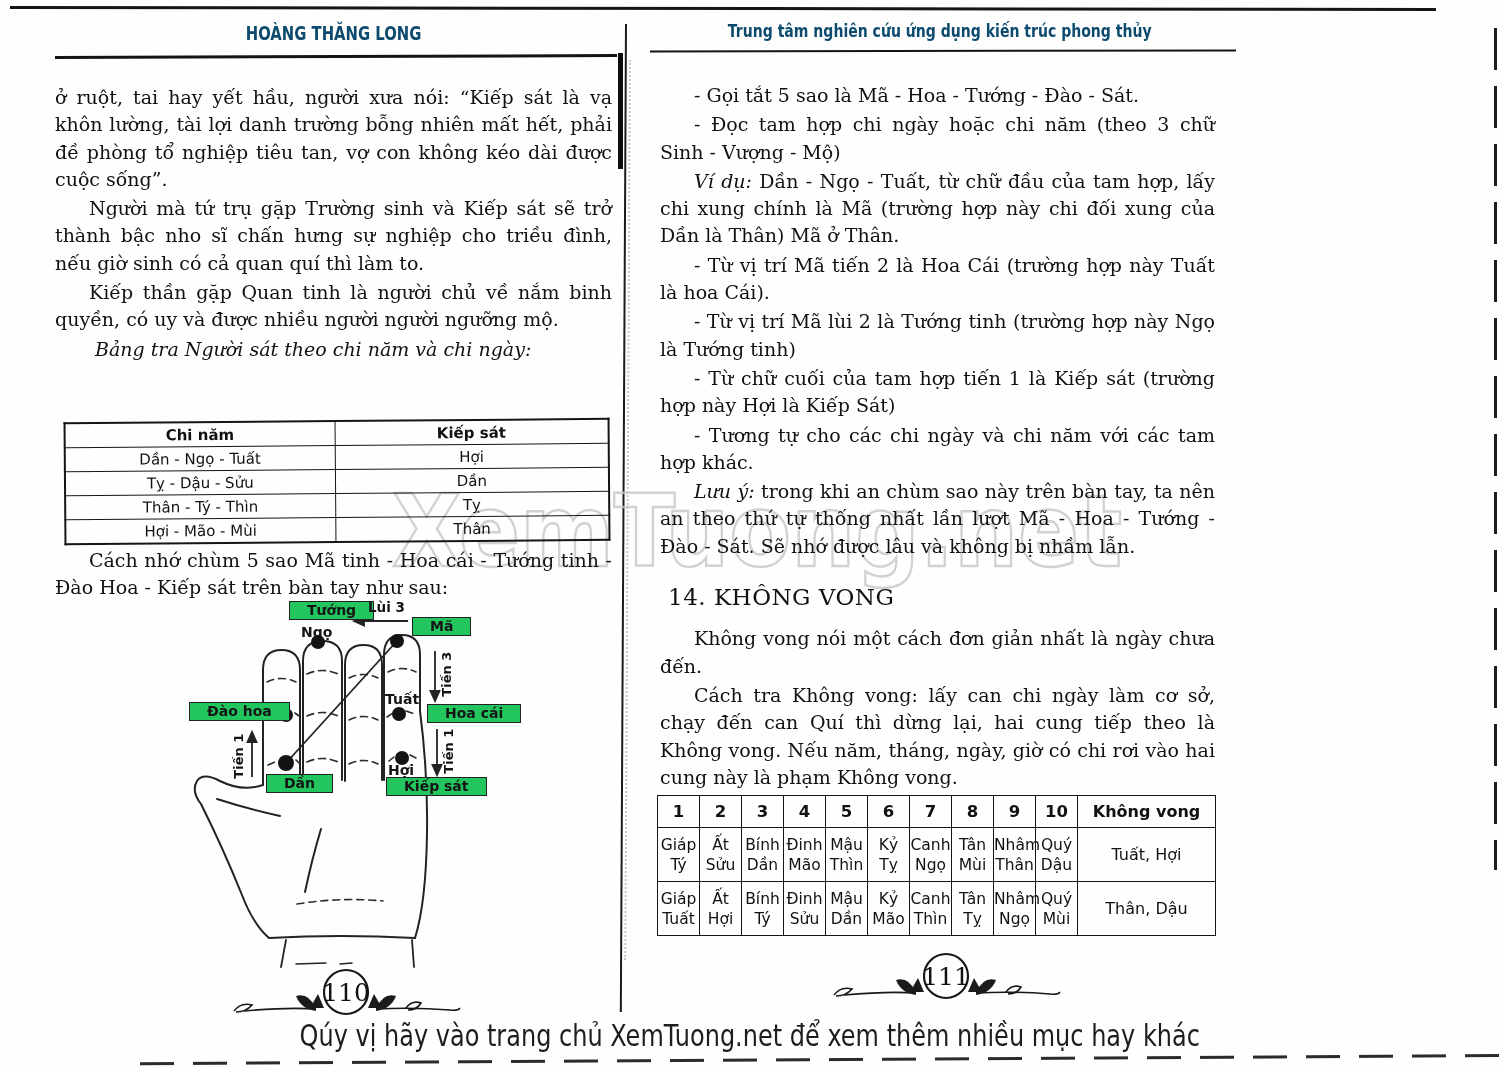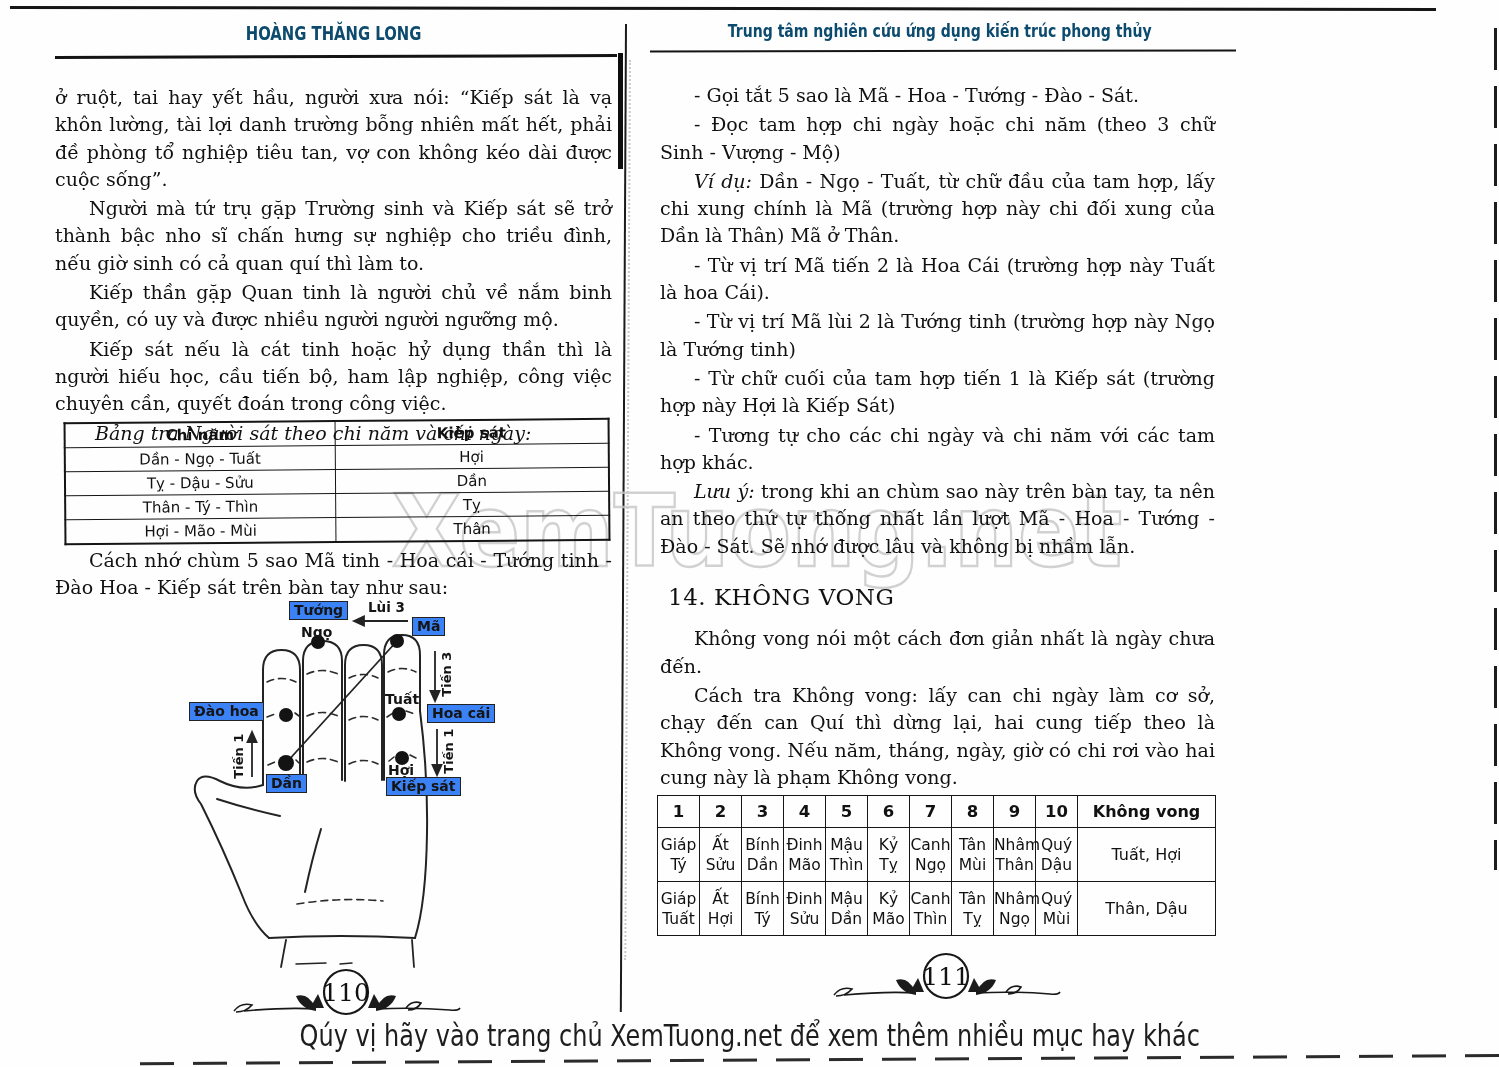--- a/index.html
+++ b/index.html
@@ -63,21 +63,21 @@
   .khongvong th{height:31px;font-size:16.5px;}
   .khongvong th.kv{font-size:16px;}
   .khongvong td{height:53px;font-size:15.5px;line-height:20px;white-space:pre-line;}
   .khongvong td.kv{font-size:16px;}
 
   
   .hand-diagram{position:absolute;left:90px;top:593px;width:480px;height:380px;z-index:1;
       font-family:"DejaVu Sans","Liberation Sans",sans-serif;}
   .hand-diagram svg{position:absolute;left:0;top:0;}
   .dlabel{position:absolute;font-weight:bold;font-size:14px;color:#151515;line-height:1.1;white-space:nowrap;}
-  .dlabel.boxed{border:1.6px solid #222;background:#3b82f6;padding:1px 4px;}
+  .dlabel.boxed{border:1.6px solid #222;background:#22c55e;padding:1px 17px;}
   .dlabel.rot{transform:rotate(-90deg);width:46px;text-align:center;font-size:13px;}
 
   
   .ornament{position:absolute;z-index:1;}
   .orn-left{left:228px;top:966px;}
   .orn-right{left:828px;top:950px;}
   .ornament svg text{font-family:"DejaVu Serif","Liberation Serif",serif;font-size:25px;fill:#111;}
 </style>
 </head>
 <body>
@@ -93,21 +93,20 @@
 
   <div class="wm-center">XemTuong.net</div>
 
   <div class="page-header hdr-left"><span>HOÀNG THĂNG LONG</span></div>
   <div class="rule rule-left"></div>
 
   <div class="body-block body-left">
     <p class="noindent">ở ruột, tai hay yết hầu, người xưa nói: “Kiếp sát là vạ khôn lường, tài lợi danh trường bỗng nhiên mất hết, phải đề phòng tổ nghiệp tiêu tan, vợ con không kéo dài được cuộc sống”.</p>
     <p>Người mà tứ trụ gặp Trường sinh và Kiếp sát sẽ trở thành bậc nho sĩ chấn hưng sự nghiệp cho triều đình, nếu giờ sinh có cả quan quí thì làm to.</p>
     <p>Kiếp thần gặp Quan tinh là người chủ về nắm binh quyền, có uy và được nhiều người người ngưỡng mộ.</p>
-    <p>Kiếp sát nếu là cát tinh hoặc hỷ dụng thần thì là người hiếu học, cầu tiến bộ, ham lập nghiệp, công việc chuyên cần, quyết đoán trong công việc.</p>
     <p class="caption">Bảng tra Người sát theo chi năm và chi ngày:</p>
   </div>
 
   <table class="kiepsat">
     <colgroup>
         <col style="width:270px">
         <col>
       </colgroup>
     <tbody>
         <tr>

